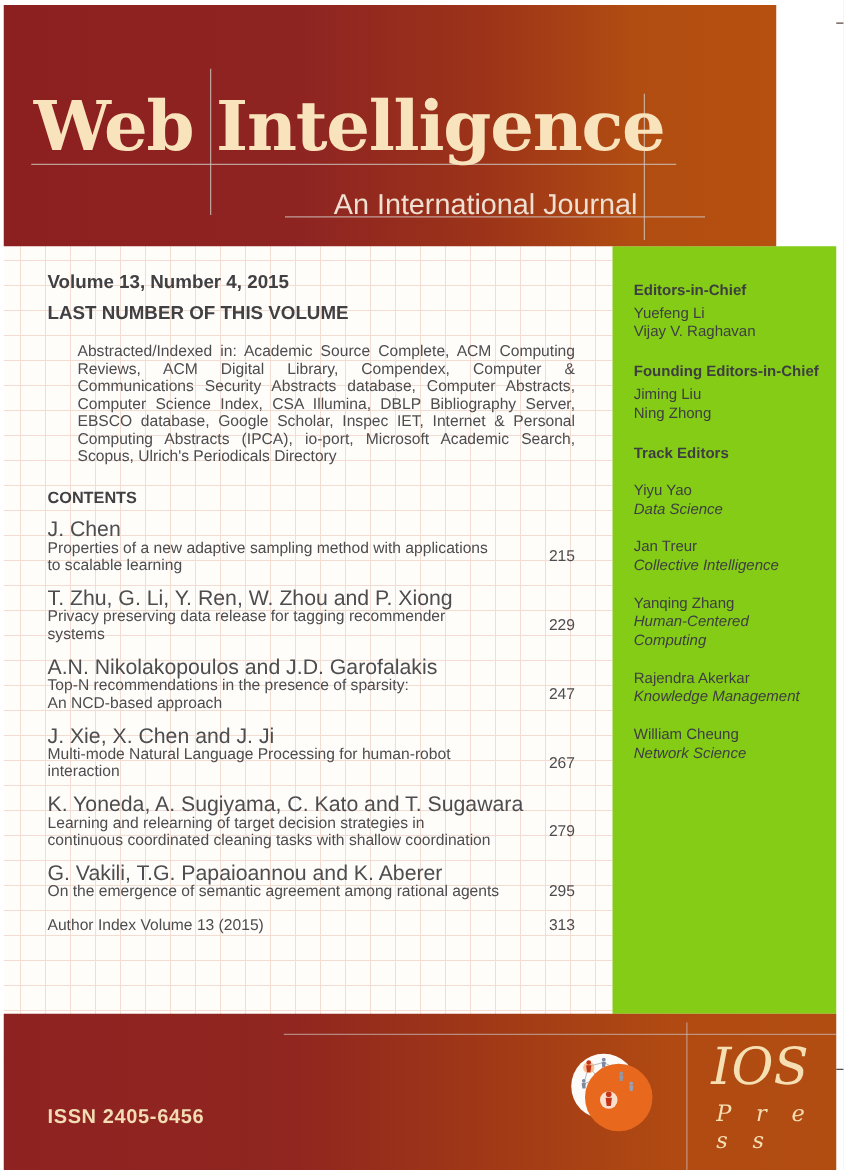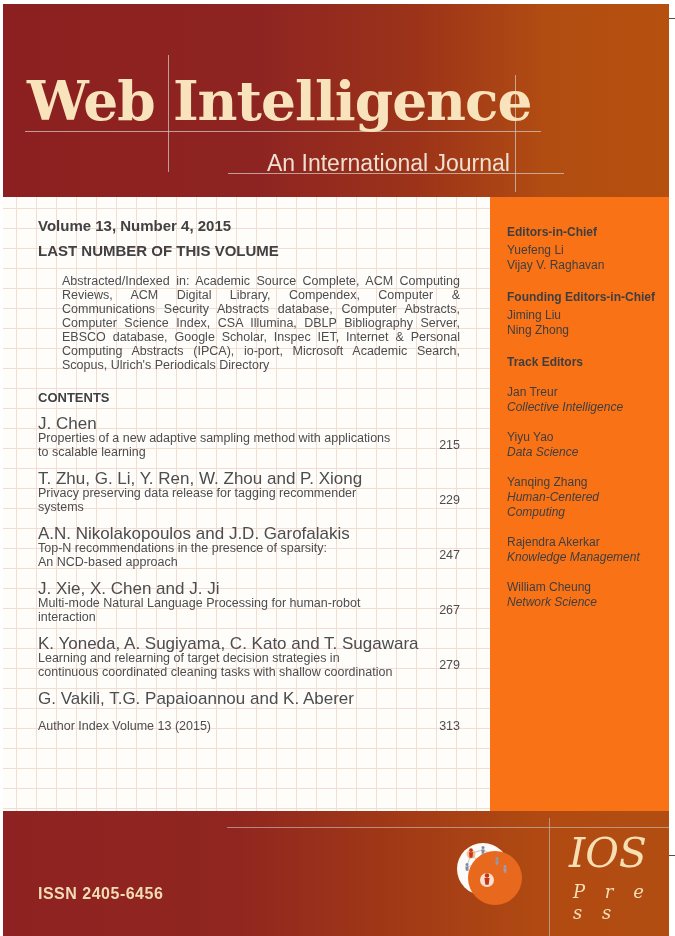--- a/index.html
+++ b/index.html
@@ -5,21 +5,21 @@
   * { margin:0; padding:0; box-sizing:border-box; }
   html,body { background:#e9e9e9; }
   body { font-family:"Liberation Sans", sans-serif; }
   .page {
     position:relative; width:675px; height:936px; margin:0 auto;
     background:#ffffff; padding:4px 6px 0 3px;
     overflow:hidden;
   }
   
   .masthead {
-    position:relative; width:666px; height:193px;
+    position:relative; width:618px; height:193px;
     background:linear-gradient(90deg,#8C2020 0%,#8E2422 38%,#9C3319 62%,#B24D12 82%,#B5500F 100%);
     overflow:hidden;
   }
   .journal-title {
     position:absolute; left:24px; top:64px;
     font-family:"DejaVu Serif", serif; font-weight:bold;
     font-size:55px; letter-spacing:-1px; color:#F8E3BC;
     white-space:nowrap;
   }
   .journal-subtitle {
@@ -51,21 +51,21 @@
   }
   .contents-heading { margin-top:18px; font-size:13px; font-weight:bold; color:#414143; }
   .toc { margin-top:12px; }
   .toc-entry { margin-bottom:13px; }
   .toc-authors { font-size:17px; line-height:14px; }
   .toc-row { display:flex; align-items:center; }
   .toc-title { flex:1; font-size:12.5px; line-height:14px; white-space:pre-line; padding-right:8px; }
   .toc-page { font-size:12.5px; line-height:14px; text-align:right; min-width:28px; }
   
   .sidebar {
-    width:179px; height:614px; background:#f97316;
+    width:179px; height:614px; background:#84cc16;
     padding:28px 10px 0 17px; color:#3E3E40; font-size:12px; line-height:15px;
   }
   .ed-heading { font-weight:bold; margin-bottom:3px; }
   .ed-group { margin-bottom:17px; }
   .track-editor { margin-top:15px; }
   .track-editor:first-of-type { margin-top:2px; }
   .track-area { font-style:italic; }
   
   .footer {
     position:relative; width:666px; height:125px;
@@ -150,20 +150,24 @@
         <div class="toc-entry">
           <div class="toc-authors">K. Yoneda, A. Sugiyama, C. Kato and T. Sugawara</div>
           <div class="toc-row">
             <div class="toc-title">Learning and relearning of target decision strategies in
 continuous coordinated cleaning tasks with shallow coordination</div>
             <div class="toc-page">279</div>
           </div>
         </div>
         <div class="toc-entry">
           <div class="toc-authors">G. Vakili, T.G. Papaioannou and K. Aberer</div>
+          <div class="toc-row">
+            <div class="toc-title">On the emergence of semantic agreement among rational agents</div>
+            <div class="toc-page">295</div>
+          </div>
         </div>
         <div class="toc-entry">
           <div class="toc-row">
             <div class="toc-title">Author Index Volume 13 (2015)</div>
             <div class="toc-page">313</div>
           </div>
         </div>
       </div>
     </section>
 
@@ -174,26 +178,26 @@
         <div>Vijay V. Raghavan</div>
       </div>
       <div class="ed-group">
         <div class="ed-heading">Founding Editors-in-Chief</div>
         <div>Jiming Liu</div>
         <div>Ning Zhong</div>
       </div>
       <div class="ed-group">
         <div class="ed-heading">Track Editors</div>
         <div class="track-editor">
+          <div>Yiyu Yao</div>
+          <div class="track-area">Data Science</div>
+        </div>
+        <div class="track-editor">
           <div>Jan Treur</div>
           <div class="track-area">Collective Intelligence</div>
-        </div>
-        <div class="track-editor">
-          <div>Yiyu Yao</div>
-          <div class="track-area">Data Science</div>
         </div>
         <div class="track-editor">
           <div>Yanqing Zhang</div>
           <div class="track-area">Human-Centered Computing</div>
         </div>
         <div class="track-editor">
           <div>Rajendra Akerkar</div>
           <div class="track-area">Knowledge Management</div>
         </div>
         <div class="track-editor">

